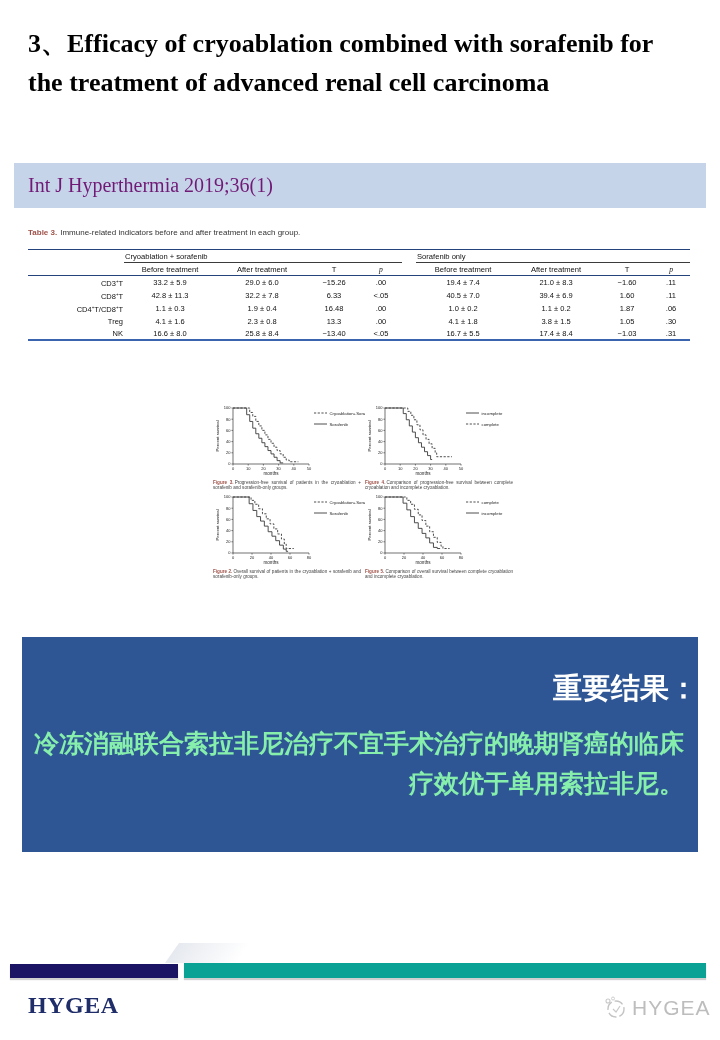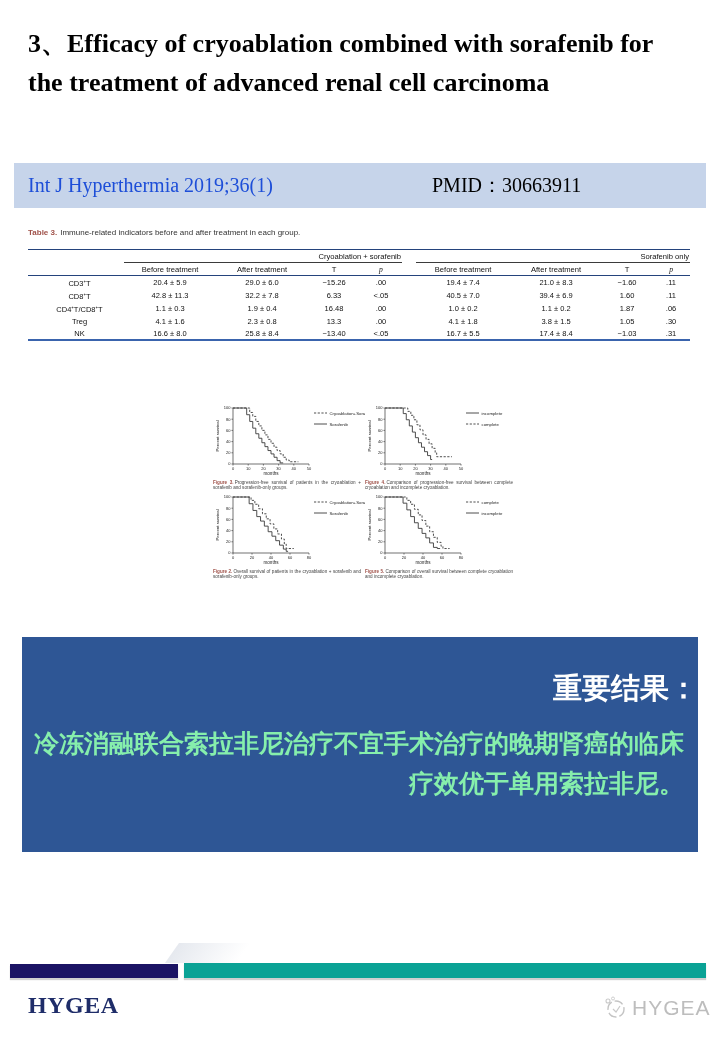--- a/index.html
+++ b/index.html
@@ -7,35 +7,35 @@
          font-family:"Liberation Sans",sans-serif;border-radius:27px;}
 
   
   .title{position:absolute;left:28px;top:24px;width:660px;
          font-family:"Liberation Serif",serif;font-weight:bold;font-size:26px;
          line-height:39px;color:#000;}
 
   
   .journal-bar{position:absolute;left:14px;top:163px;width:692px;height:45px;
                background:#c6d4ea;display:flex;align-items:center;}
-  .journal-bar .jtext{font-family:"Liberation Serif",serif;font-size:20px;color:#1d4ed8;margin-left:14px;}
+  .journal-bar .jtext{font-family:"Liberation Serif",serif;font-size:20px;color:#701a75;margin-left:14px;}
   .journal-bar .pmid{position:absolute;left:418px;font-family:"Liberation Serif",serif;font-size:20px;color:#000;}
 
   
   .tablewrap{position:absolute;left:28px;top:228px;width:662px;}
   .tcaption{font-size:8px;color:#333;margin-bottom:12px;}
   .tcaption .cap-prefix{color:#a0524a;font-weight:bold;margin-right:3px;}
   table.datatable{border-collapse:collapse;table-layout:fixed;width:662px;font-size:7.5px;color:#111;}
   table.datatable th,table.datatable td{padding:1.5px 1px;font-weight:normal;white-space:nowrap;overflow:hidden;}
-  .grp-row th{border-bottom:1px solid #3b3b3b;text-align:right;font-size:7.6px;padding-bottom:2px;}
+  .grp-row th{border-bottom:1px solid #3b3b3b;text-align:left;font-size:7.6px;padding-bottom:2px;}
   thead{border-top:1.6px solid #24437c;}
   .sub-row th{text-align:center;font-size:7.6px;padding:3px 0 2.5px 0;}
   .sub-row{border-bottom:1.6px solid #24437c;}
   tbody tr td{text-align:center;}
-  tbody tr td.rowlabel{text-align:center;padding-left:8px;margin-left:10px;}
+  tbody tr td.rowlabel{text-align:right;padding-left:8px;margin-left:10px;}
   tbody tr:last-child{border-bottom:2.5px solid #3a64ad;}
   th.ital, td.ital{font-family:"Liberation Serif",serif;font-style:italic;}
 
   
   .figs{position:absolute;left:213px;top:404px;width:306px;display:grid;
         grid-template-columns:152px 152px;grid-row-gap:2px;}
   .fig{width:152px;}
   .fig svg{display:block;}
   .figcap{font-size:4.6px;line-height:5.4px;color:#444;width:148px;margin-top:2px;text-align:justify;}
   .figcap .cap-prefix{color:#a0524a;font-weight:bold;margin-right:1px;}
@@ -60,21 +60,20 @@
 </style>
 </head>
 <body>
 
 <div class="slide">
 
   <div class="title">3、Efficacy of cryoablation combined with sorafenib for the treatment of advanced renal cell carcinoma</div>
 
   <div class="journal-bar">
     <span class="jtext">Int J Hyperthermia 2019;36(1)</span>
-    <span class="pmid">PMID：30663911</span>
   </div>
 
   <div class="tablewrap">
     <div class="tcaption">
       <span class="cap-prefix">Table 3.</span><span>Immune-related indicators before and after treatment in each group.</span>
     </div>
     <table class="datatable">
       <colgroup>
         <col style="width:96px">
           <col style="width:92px">
@@ -103,21 +102,21 @@
           <td></td>
           <th>Before treatment</th>
           <th>After treatment</th>
           <th>T</th>
           <th class="ital">p</th>
         </tr>
       </thead>
       <tbody id="table-body">
           <tr>
             <td class="rowlabel">CD3⁺T</td>
-            <td>20.4 ± 5.9</td>
+            <td>33.2 ± 5.9</td>
             <td>29.0 ± 6.0</td>
             <td>−15.26</td>
             <td>.00</td>
             <td></td>
             <td>19.4 ± 7.4</td>
             <td>21.0 ± 8.3</td>
             <td>−1.60</td>
             <td>.11</td>
           </tr>
           <tr>

